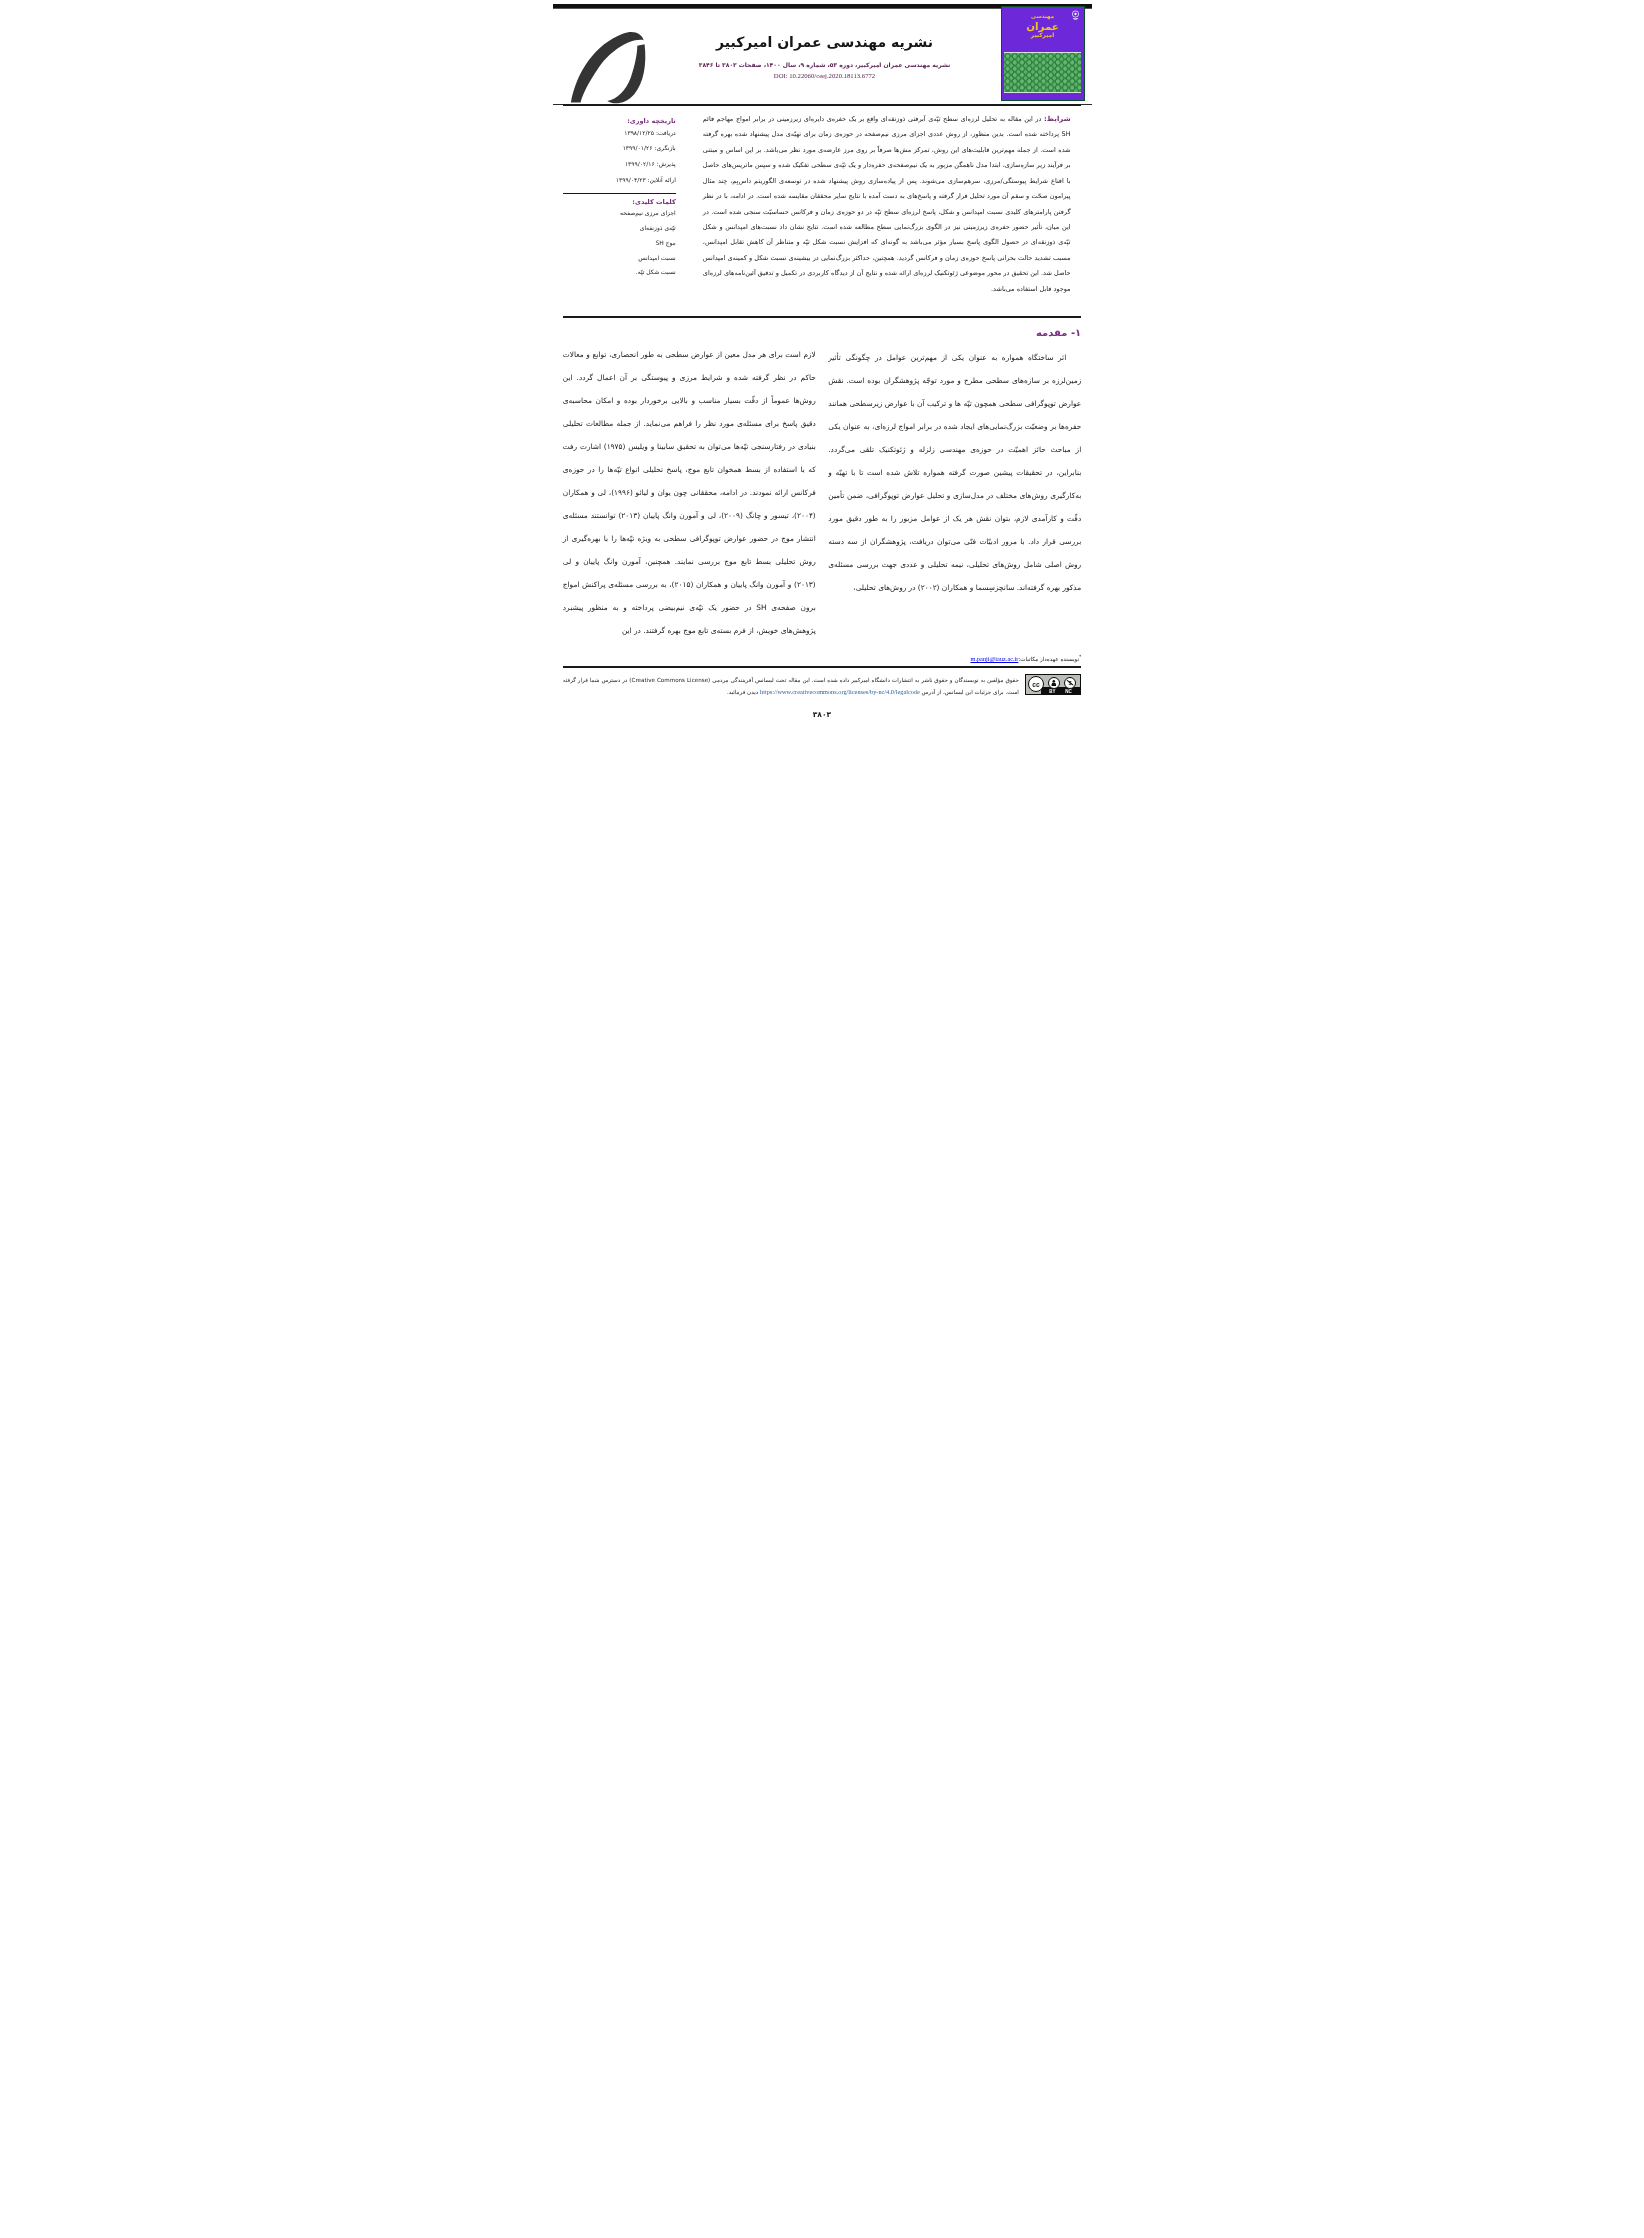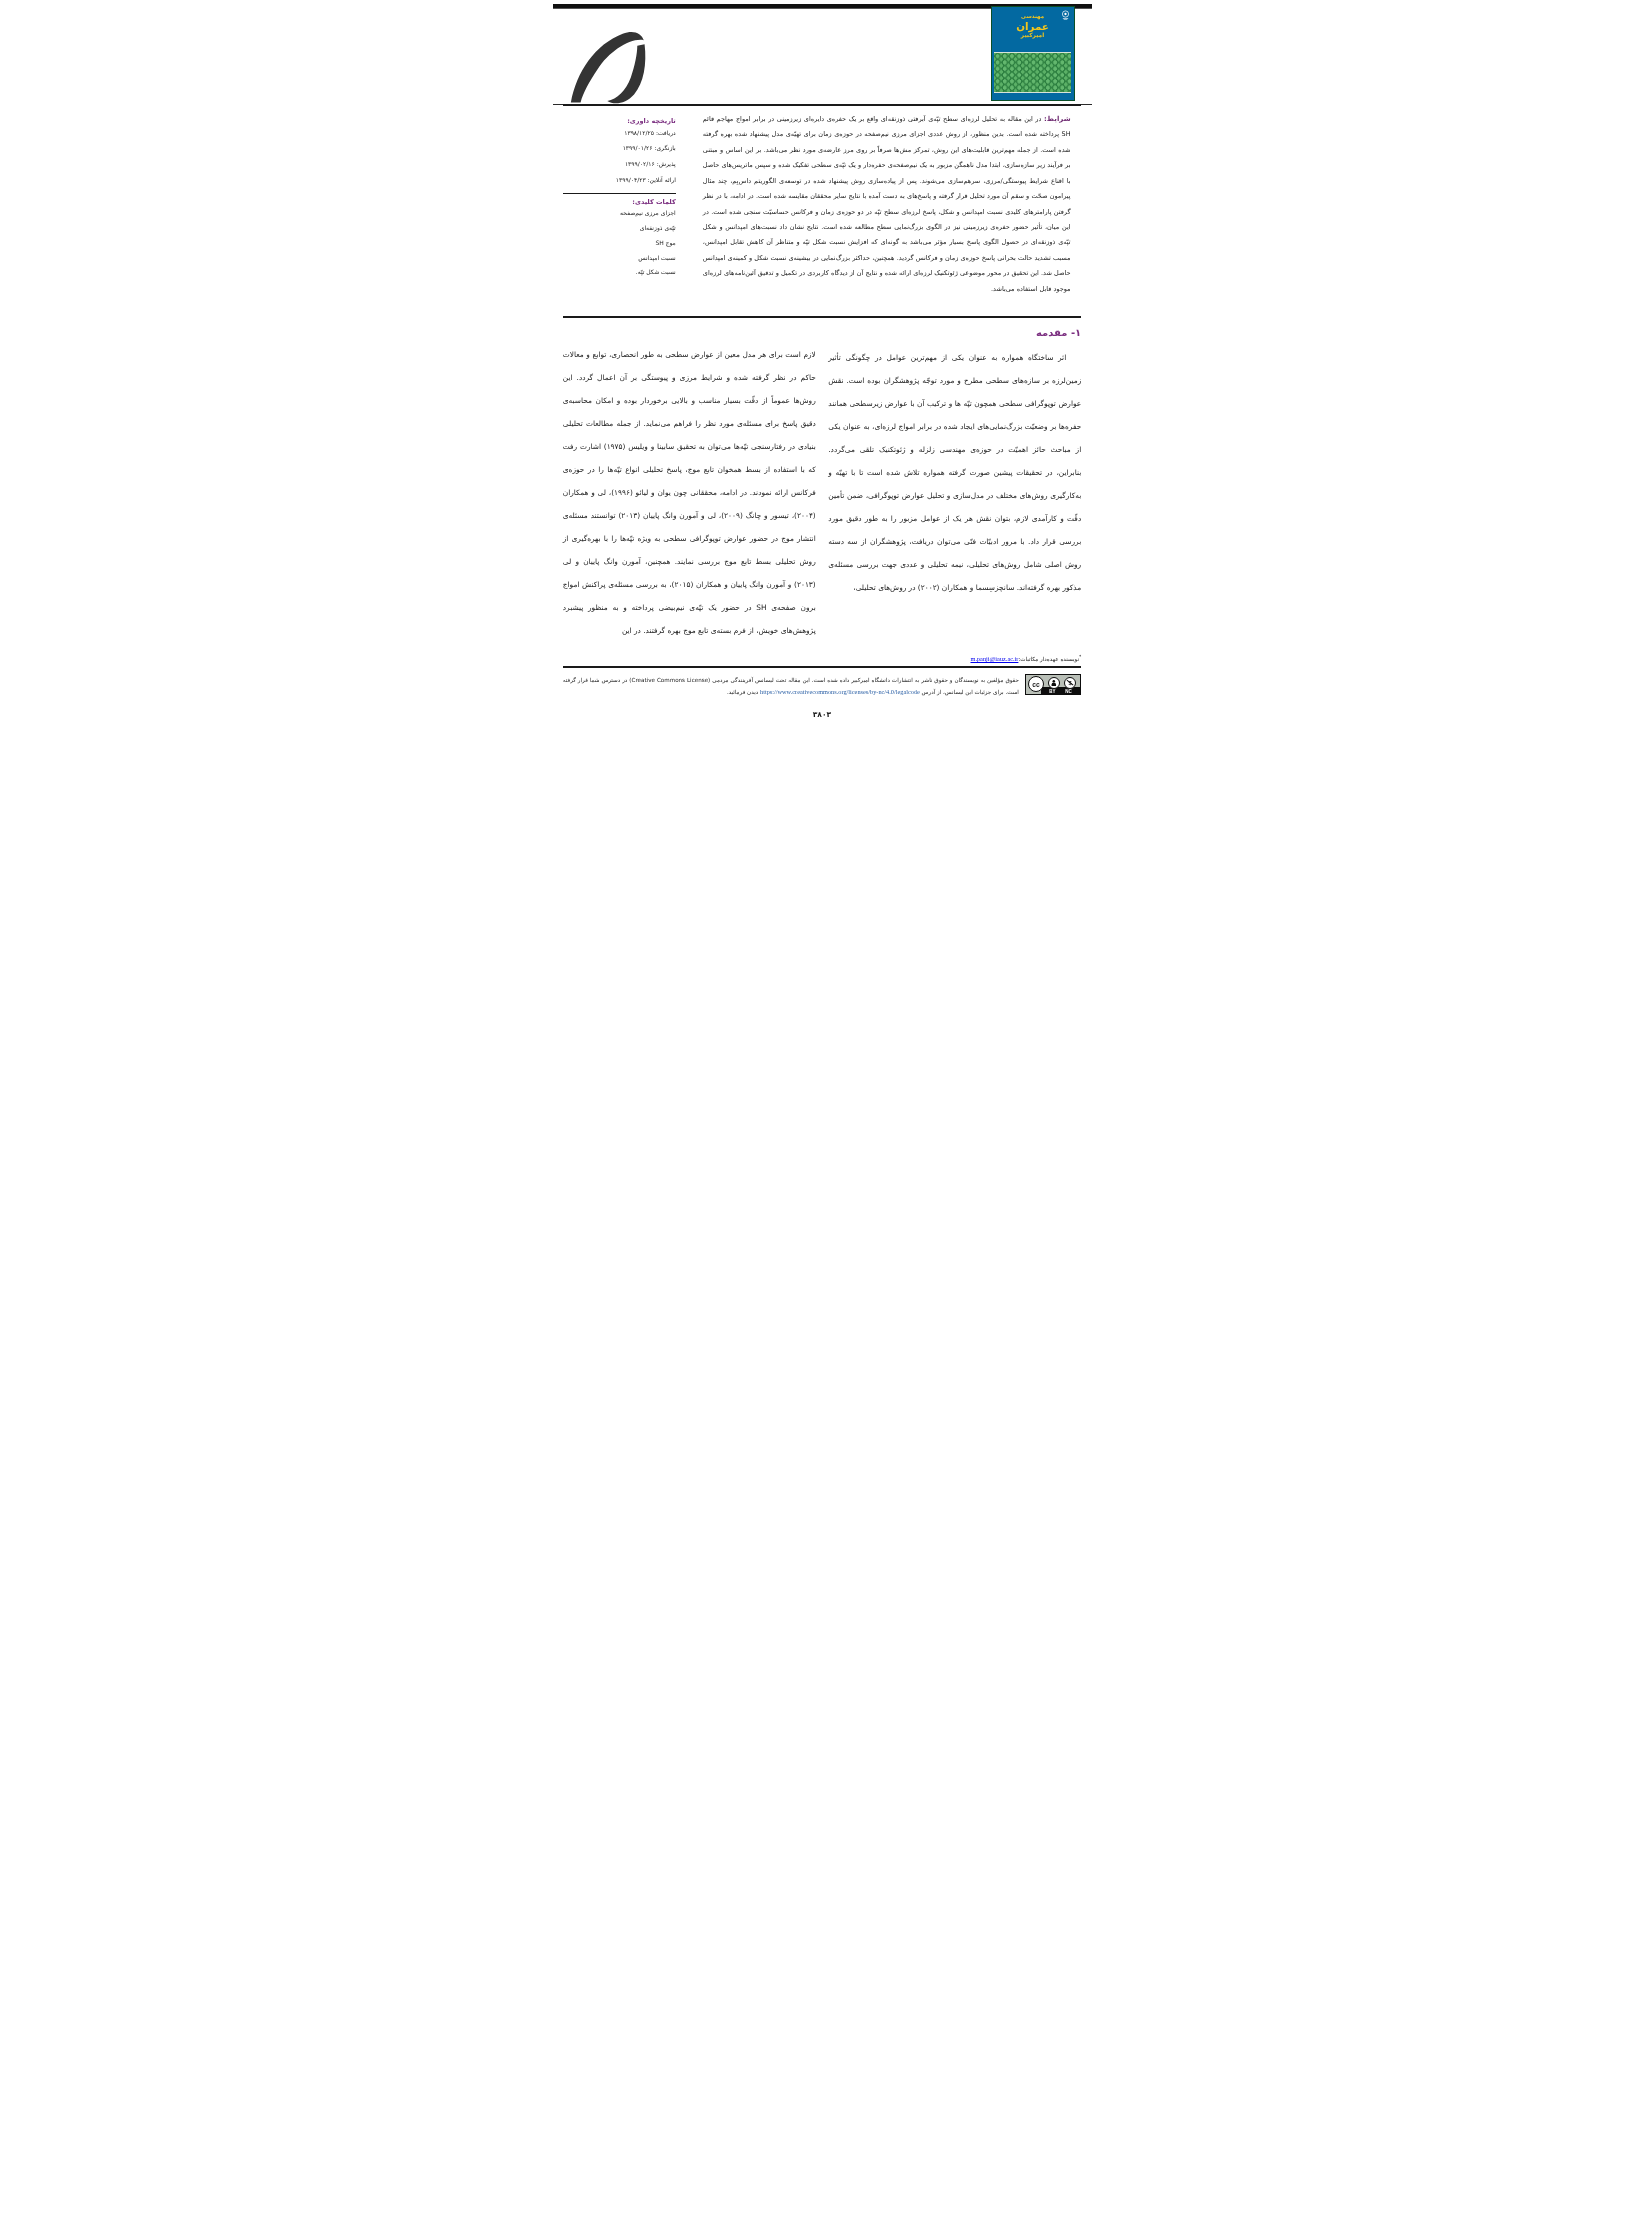--- a/index.html
+++ b/index.html
@@ -15,21 +15,21 @@
   }
   .top-bar{margin:4px 4.5px 0 4.5px;height:3.6px;background:#101010;border-bottom:0.9px solid #555;}
   
   .header{position:relative;height:95px;margin:0 4.5px;}
   .logo{position:absolute;left:13.4px;top:19px;width:81px;height:81px;}
   .head-center{position:absolute;left:99px;right:94px;top:0;text-align:center;direction:rtl;}
   .journal-title{margin-top:25px;font-size:14px;font-weight:bold;color:#161616;letter-spacing:0.2px;}
   .journal-info{margin-top:11.6px;font-size:6px;color:#5c2457;font-weight:bold;}
   .doi-line{margin-top:3.6px;font-size:6.7px;color:#5c2457;font-family:"Liberation Serif", serif;direction:ltr;}
   
-  .cover{position:absolute;top:-2.7px;right:17px;width:82px;height:93px;background:#0369a1;border:0.4px solid #0a4f28;}
+  .cover{position:absolute;top:-2.7px;right:7px;width:82px;height:93px;background:#6d28d9;border:0.4px solid #0a4f28;}
   .cover-emblem{position:absolute;top:3.1px;right:4px;width:9px;height:10.7px;}
   .cover-txt{direction:rtl;text-align:center;color:#f2c51d;font-weight:bold;}
   .cover-t1{margin-top:5.8px;font-size:5.4px;letter-spacing:0.9px;}
   .cover-t2{margin-top:0.9px;font-size:10.3px;letter-spacing:2.2px;}
   .cover-t3{margin-top:0.4px;font-size:5.8px;letter-spacing:0.9px;}
   .cover-pattern{
     position:absolute;left:2.7px;right:2.7px;top:45px;height:39px;
     background-color:#4aa156;
     background-image:
       radial-gradient(circle, #63b76e 0 1.8px, rgba(42,124,62,.9) 2.2px 2.7px, rgba(74,161,86,0) 3.1px),
@@ -90,20 +90,25 @@
 
   <div class="top-bar"></div>
 
   <div class="header">
     <div class="logo">
       <svg viewBox="0 0 100 100" width="81" height="81" aria-hidden="true">
         <path d="M6,92 C13,54 36,20 70,7 C83,2 93,6 96,15 C79,12 53,29 39,51 C29,66 21,80 18,92 Z" fill="#343434"></path>
         <path d="M97,20 C100,44 96,68 84,82 C74,93 60,96 51,90 C63,88 74,77 80,61 C85,47 88,32 88,22 Z" fill="#343434"></path>
       </svg>
     </div>
+    <div class="head-center">
+      <div class="journal-title">نشریه مهندسی عمران امیرکبیر</div>
+      <div class="journal-info">نشریه مهندسی عمران امیرکبیر، دوره ۵۳، شماره ۹، سال ۱۴۰۰، صفحات ۳۸۰۳ تا ۳۸۴۶</div>
+      <div class="doi-line">DOI: 10.22060/ceej.2020.18113.6772</div>
+    </div>
     <div class="cover">
       <div class="cover-emblem">
         <svg viewBox="0 0 20 24" width="9" height="10.7" aria-hidden="true">
           <circle cx="10" cy="9" r="7" fill="none" stroke="#ffffff" stroke-width="1.6"></circle>
           <circle cx="10" cy="9" r="2.6" fill="#ffffff"></circle>
           <rect x="4" y="18.5" width="12" height="1.4" fill="#ffffff"></rect>
           <rect x="6" y="21" width="8" height="1.2" fill="#ffffff"></rect>
         </svg>
       </div>
       <div class="cover-txt">

